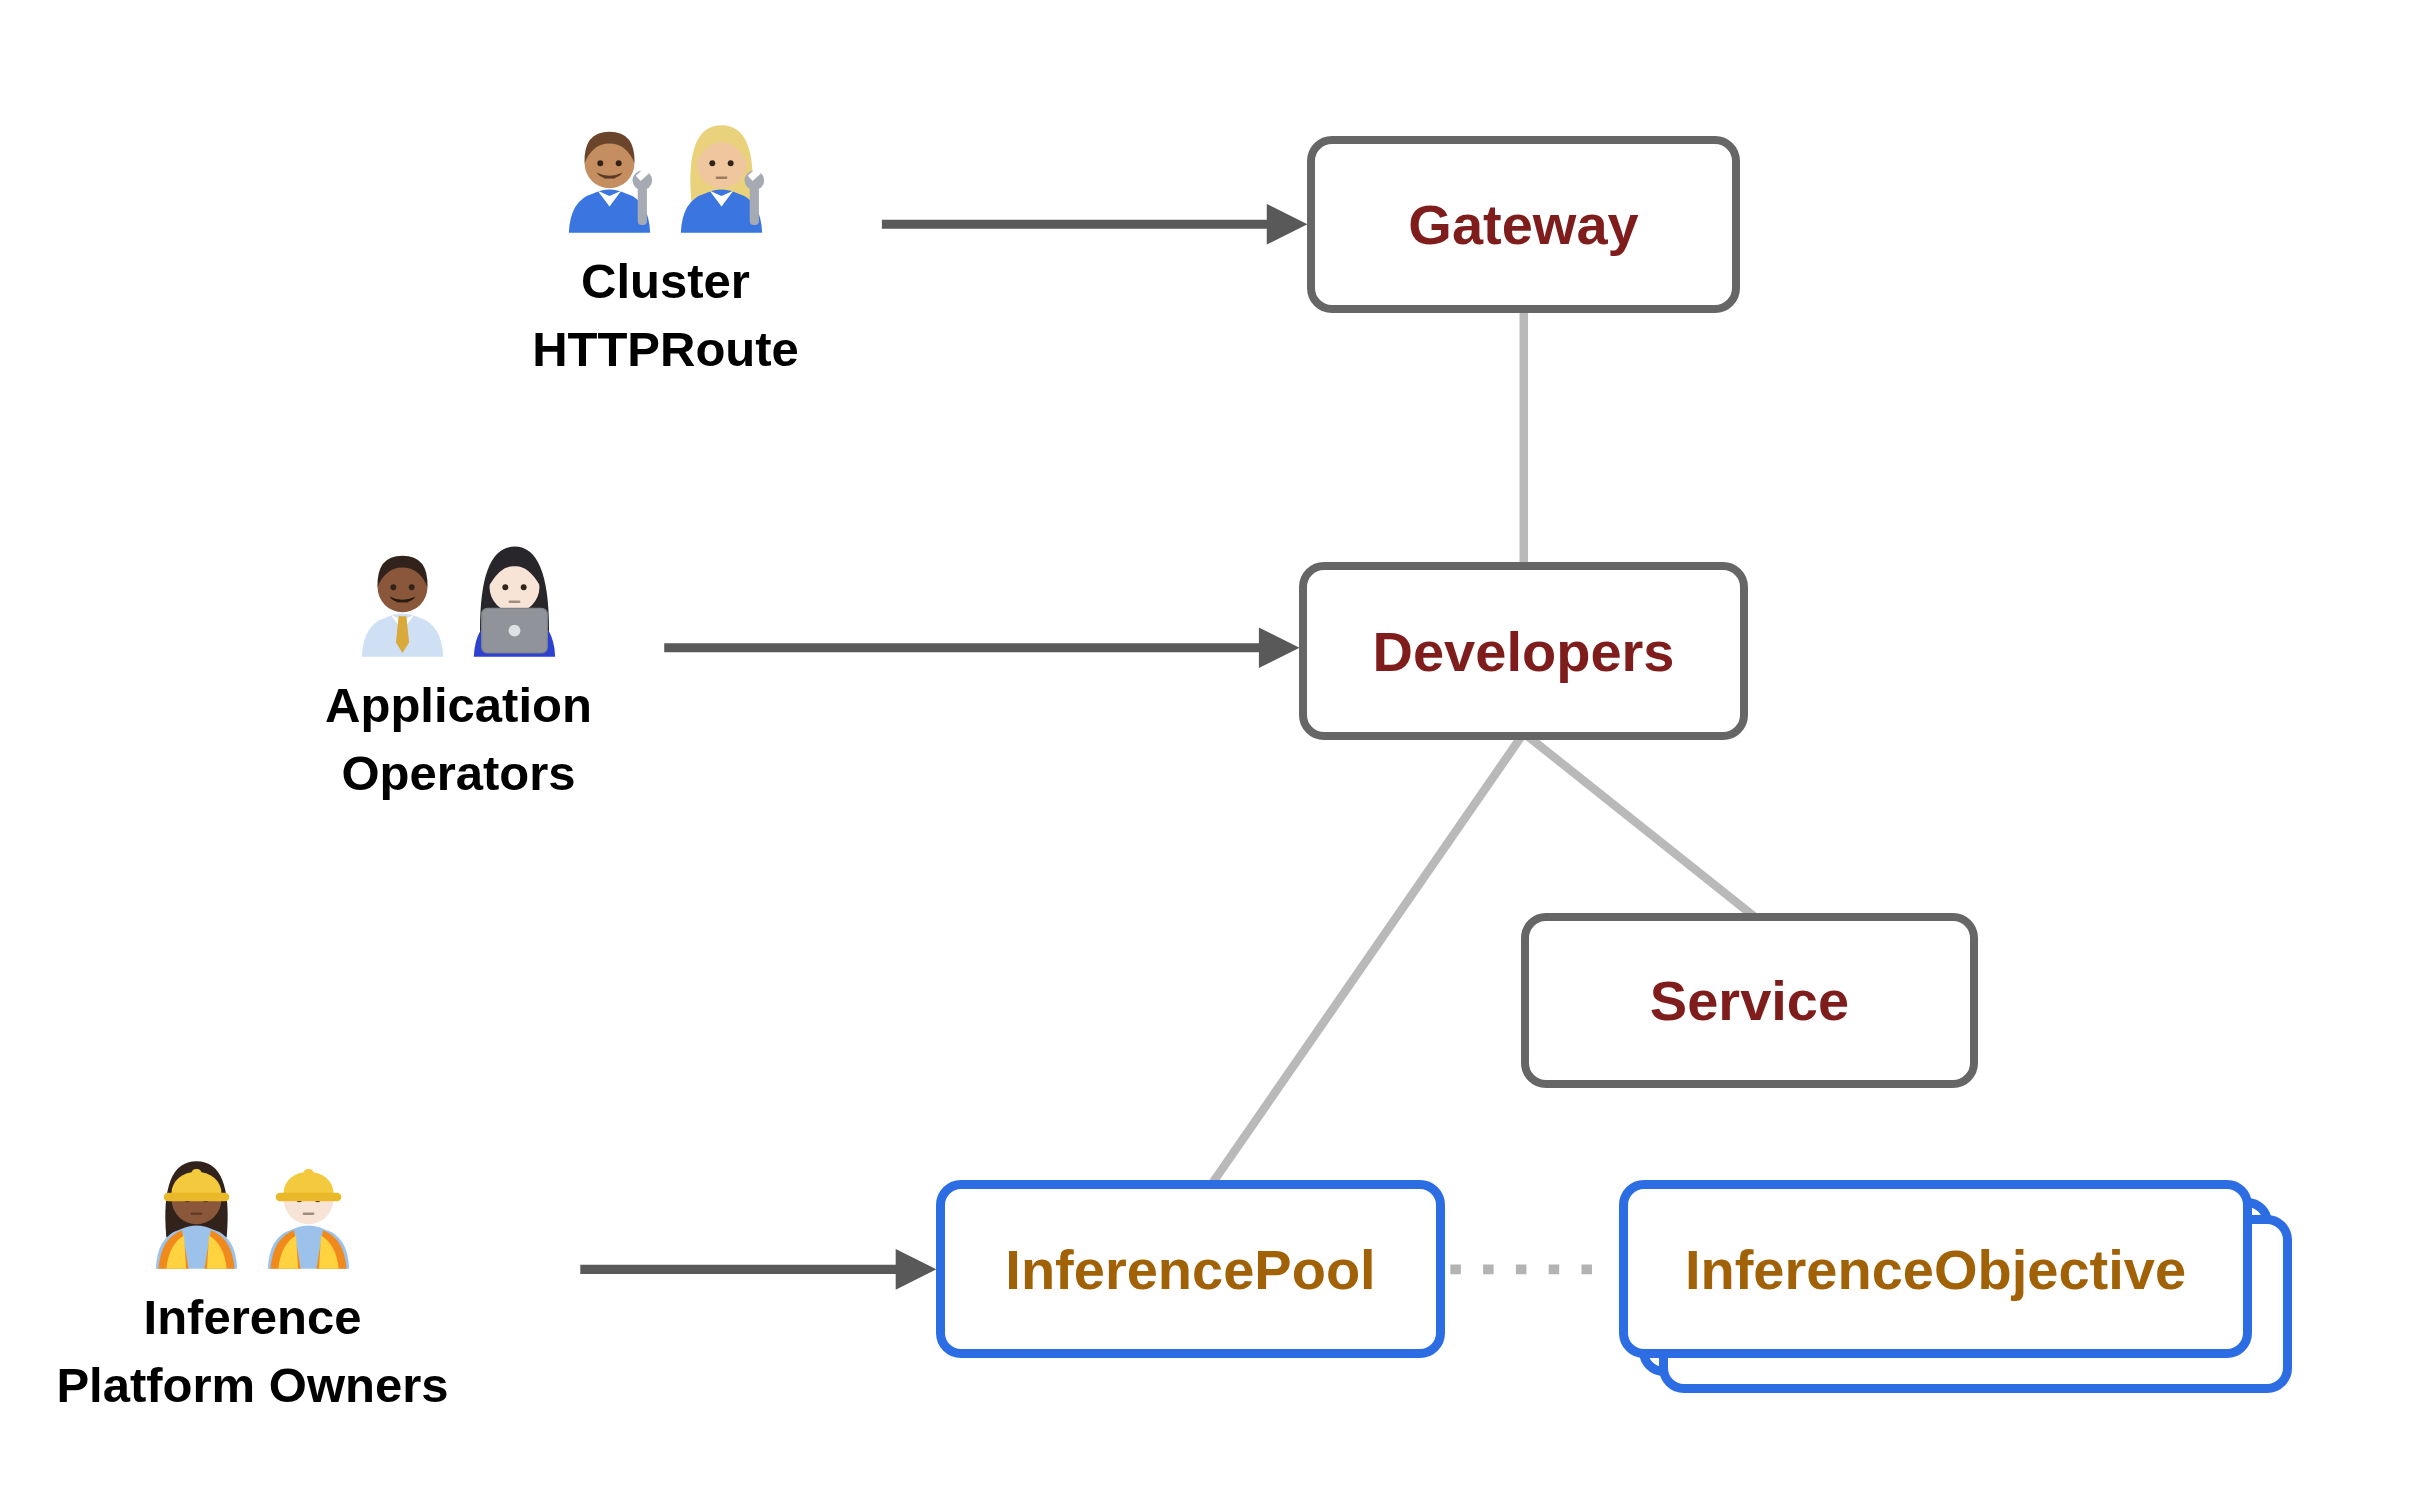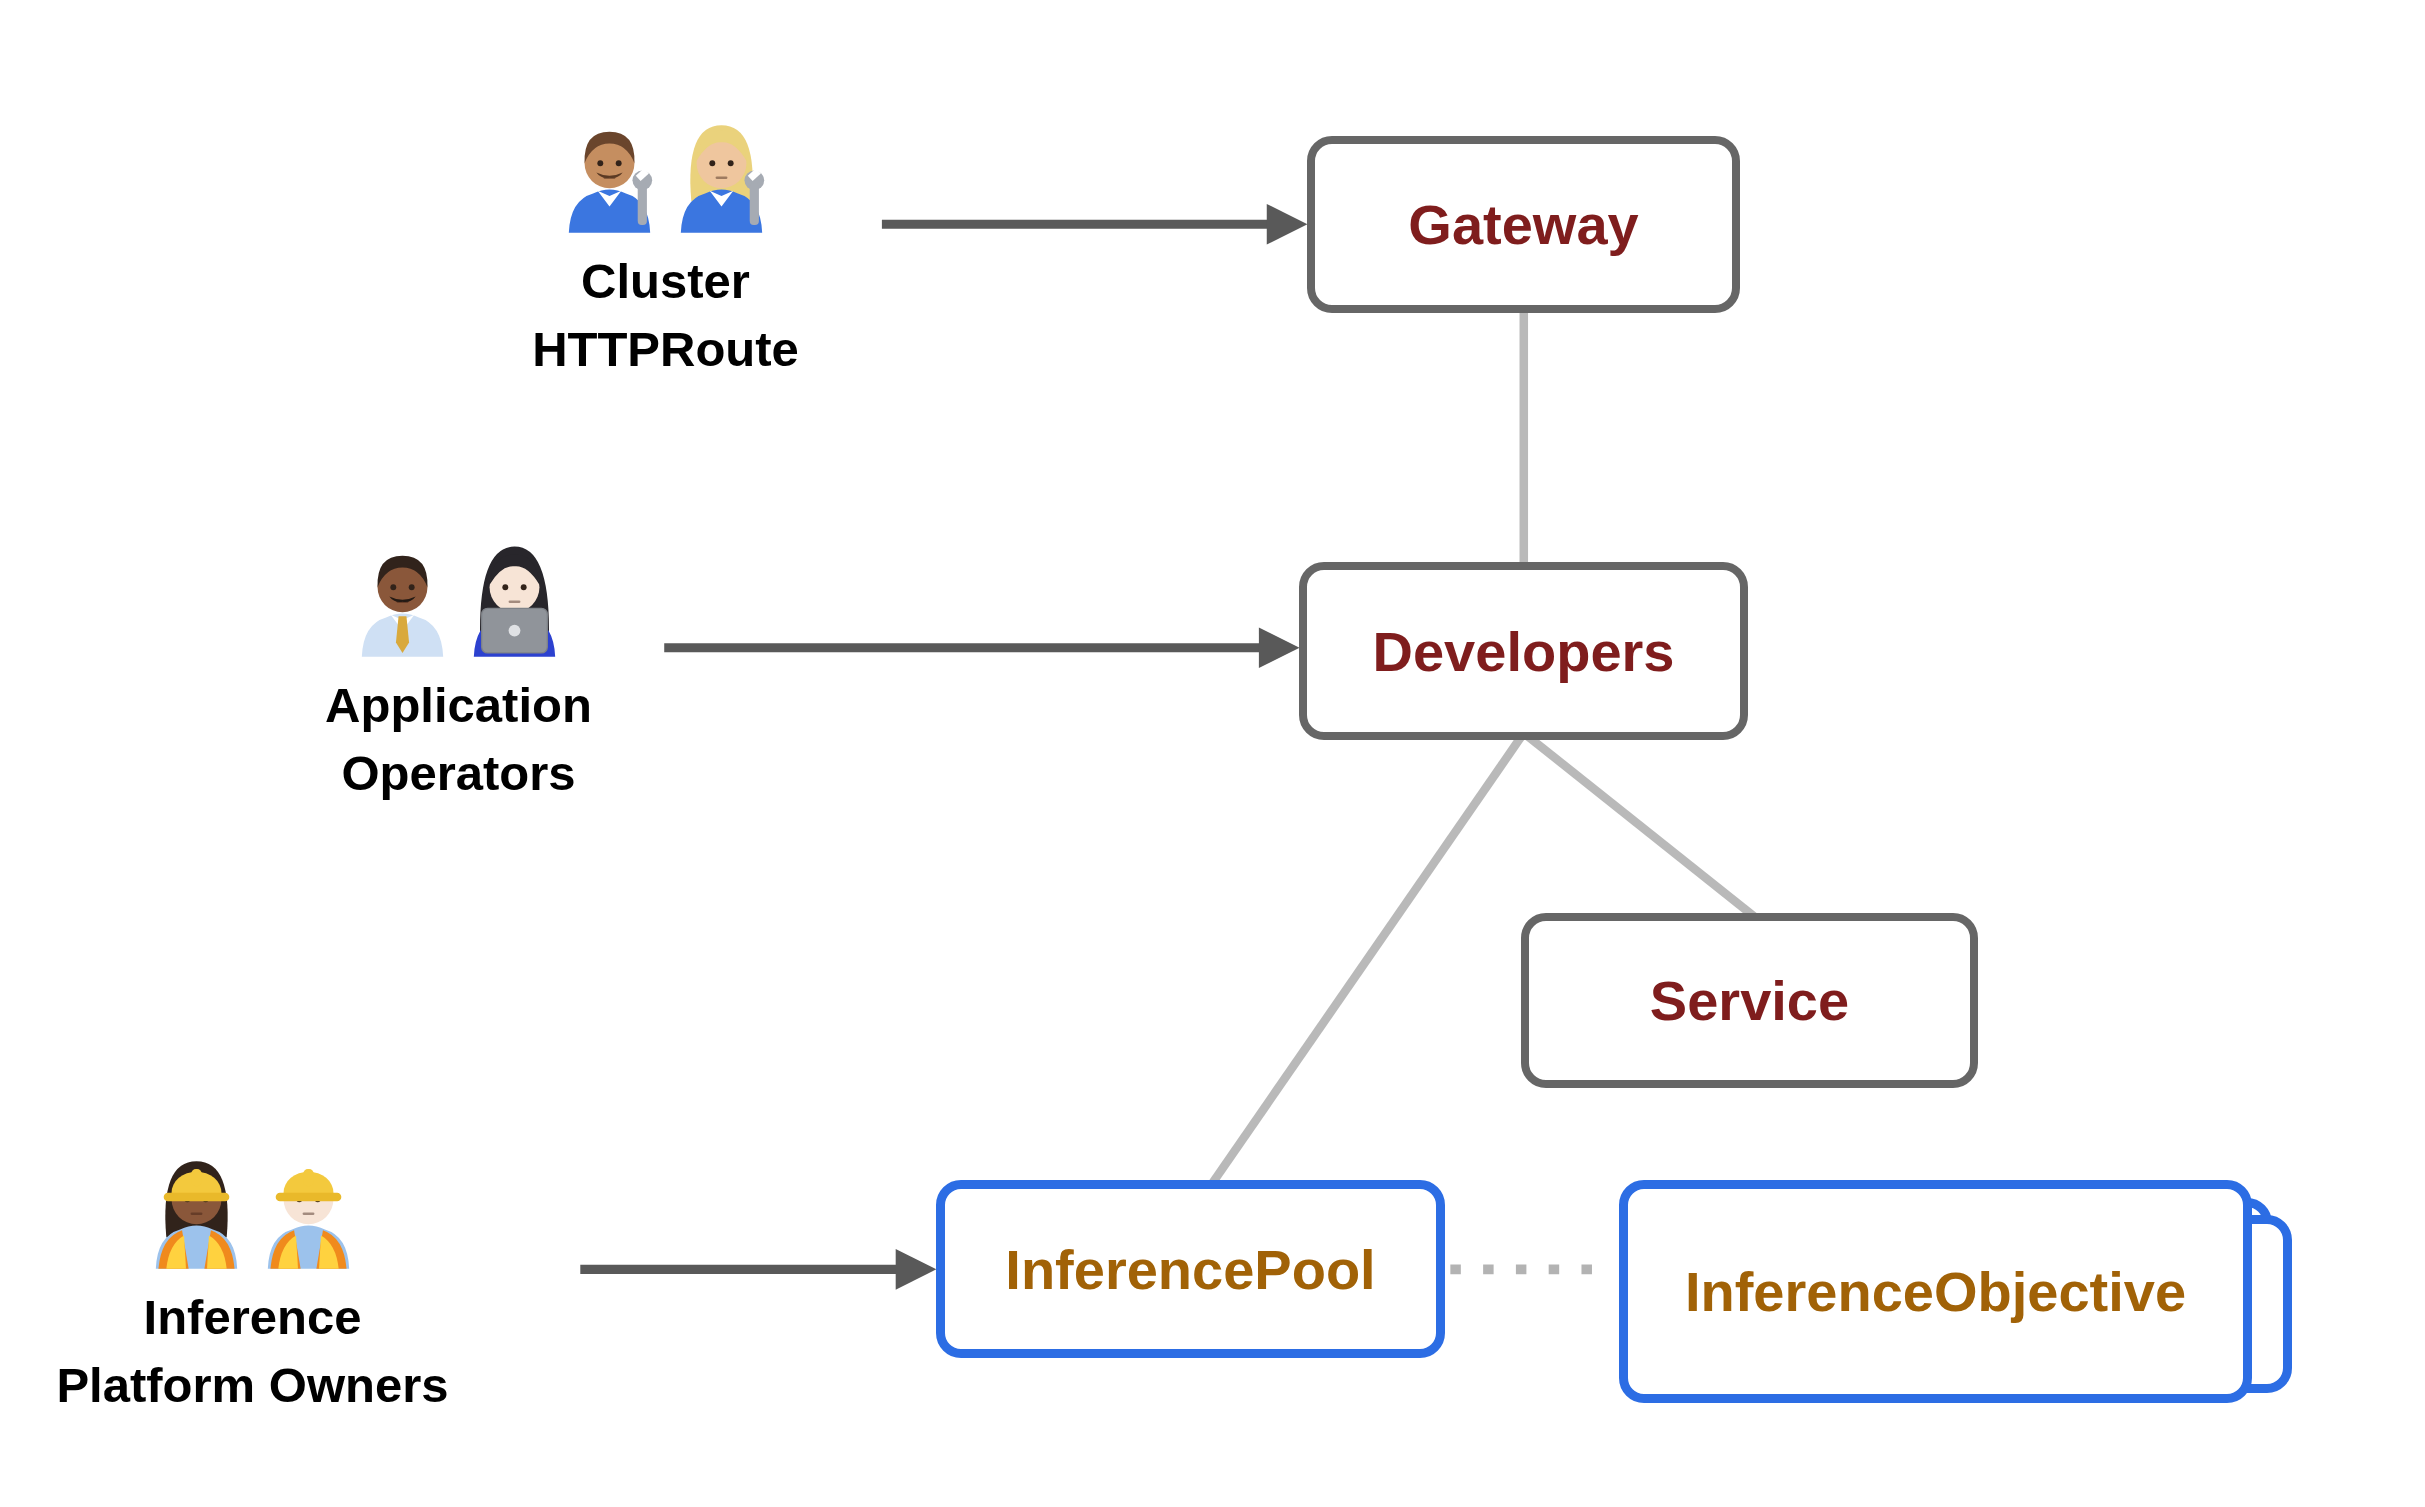--- a/index.html
+++ b/index.html
@@ -175,20 +175,20 @@
   </div>
   <div class="node gray" style="left: 1299px; top: 562px; width: 449px; height: 178px;">
     <span class="node-label">Developers</span>
   </div>
   <div class="node gray" style="left: 1521px; top: 913px; width: 457px; height: 175px;">
     <span class="node-label">Service</span>
   </div>
   <div class="node blue" style="left: 936px; top: 1180px; width: 509px; height: 178px;">
     <span class="node-label">InferencePool</span>
   </div>
-  <div class="node blue" style="left: 1619px; top: 1180px; width: 633px; height: 223px; justify-content: center;">
+  <div class="node blue" style="left: 1619px; top: 1180px; width: 633px; height: 178px; justify-content: center;">
     <span class="node-label">InferenceObjective</span>
   </div>
 
 <div class="node-layer" style="left: 1639px; top: 1198px; width: 633px; height: 178px; z-index: 1;"></div>
     <div class="node-layer" style="left: 1659px; top: 1215px; width: 633px; height: 178px; z-index: 1;"></div>
   </div>
 
 
 </body></html>

